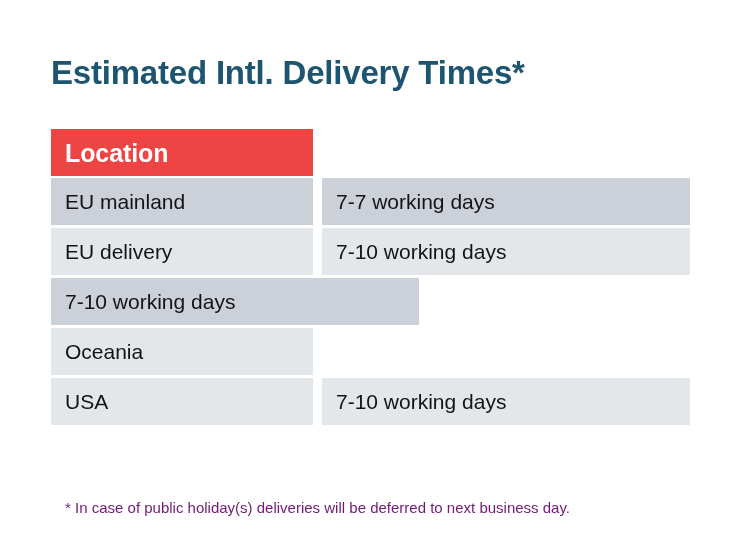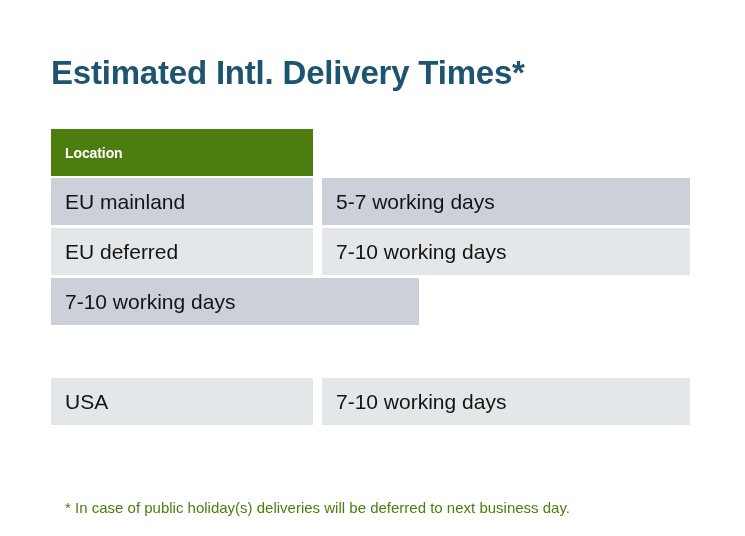--- a/index.html
+++ b/index.html
@@ -73,75 +73,76 @@
   .col-loc {
     width: 262px;
     margin-right: 9px;
   }
   .col-eta {
     width: 368px;
   }
 
   
   .t-row.head .t-cell {
-    background: #4d7c0f;
+    background: #ef4444;
     color: #ffffff;
     font-weight: 700;
-    font-size: 14px;
+    font-size: 25px;
     letter-spacing: -0.1px;
   }
   .t-row.head {
     height: 47px;
     margin-bottom: 2px;
   }
 
   
   .t-row.odd .t-cell  { background: #ccd1d9; }
   .t-row.even .t-cell { background: #e4e7ea; }
 
   
   #footnote {
     position: absolute;
     left: 65px;
     top: 482px;
     width: 660px;
     font-size: 15px;
     line-height: 20px;
-    color: #4d7c0f;
+    color: #701a75;
     white-space: nowrap;
   }
 </style>
 </head>
 <body>
 
 <div id="page">
 
   <div id="page-title">Estimated Intl. Delivery Times*</div>
 
   <div id="delivery-table">
 
     <div class="t-row head">
       <div class="t-cell col-loc">Location</div>
     </div>
 
     <div class="t-row odd">
       <div class="t-cell col-loc">EU mainland</div>
-      <div class="t-cell col-eta">5-7 working days</div>
+      <div class="t-cell col-eta">7-7 working days</div>
     </div>
 
     <div class="t-row even">
-      <div class="t-cell col-loc">EU deferred</div>
+      <div class="t-cell col-loc">EU delivery</div>
       <div class="t-cell col-eta">7-10 working days</div>
     </div>
 
     <div class="t-row odd">
       <div class="t-cell col-eta">7-10 working days</div>
     </div>
 
     <div class="t-row even">
+      <div class="t-cell col-loc">Oceania</div>
     </div>
 
 
     <div class="t-row even">
       <div class="t-cell col-loc">USA</div>
       <div class="t-cell col-eta">7-10 working days</div>
     </div>
 
   </div>
 

